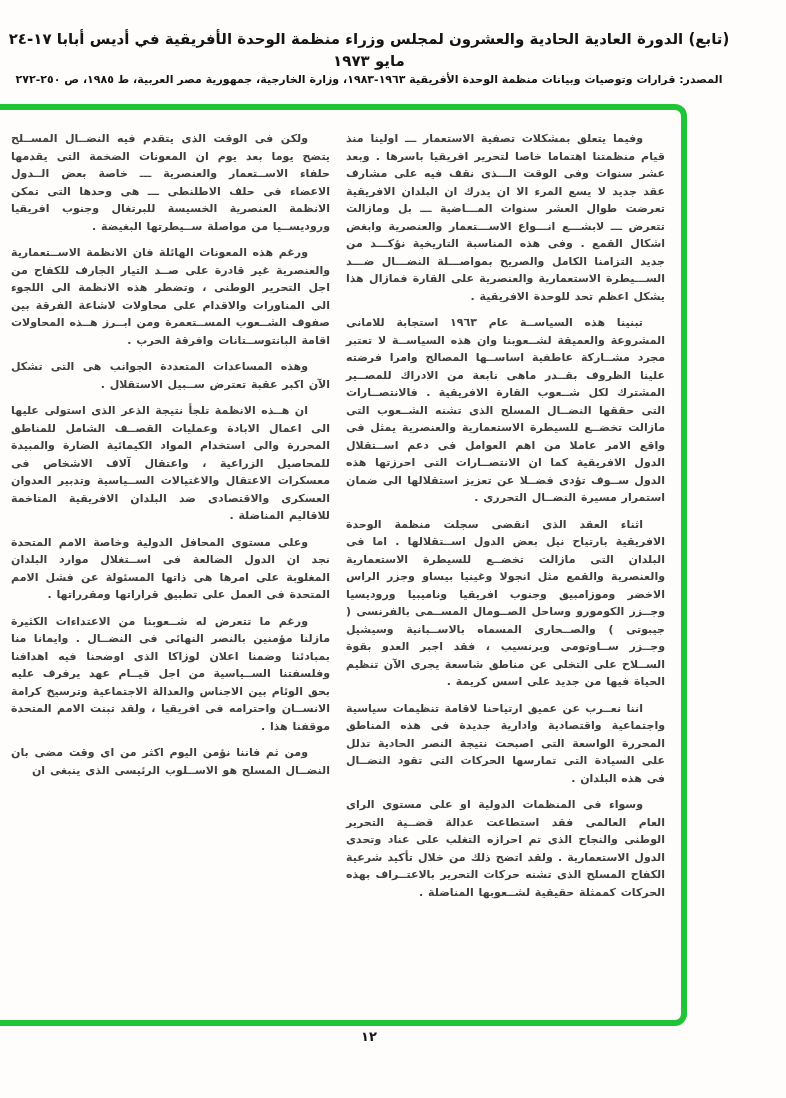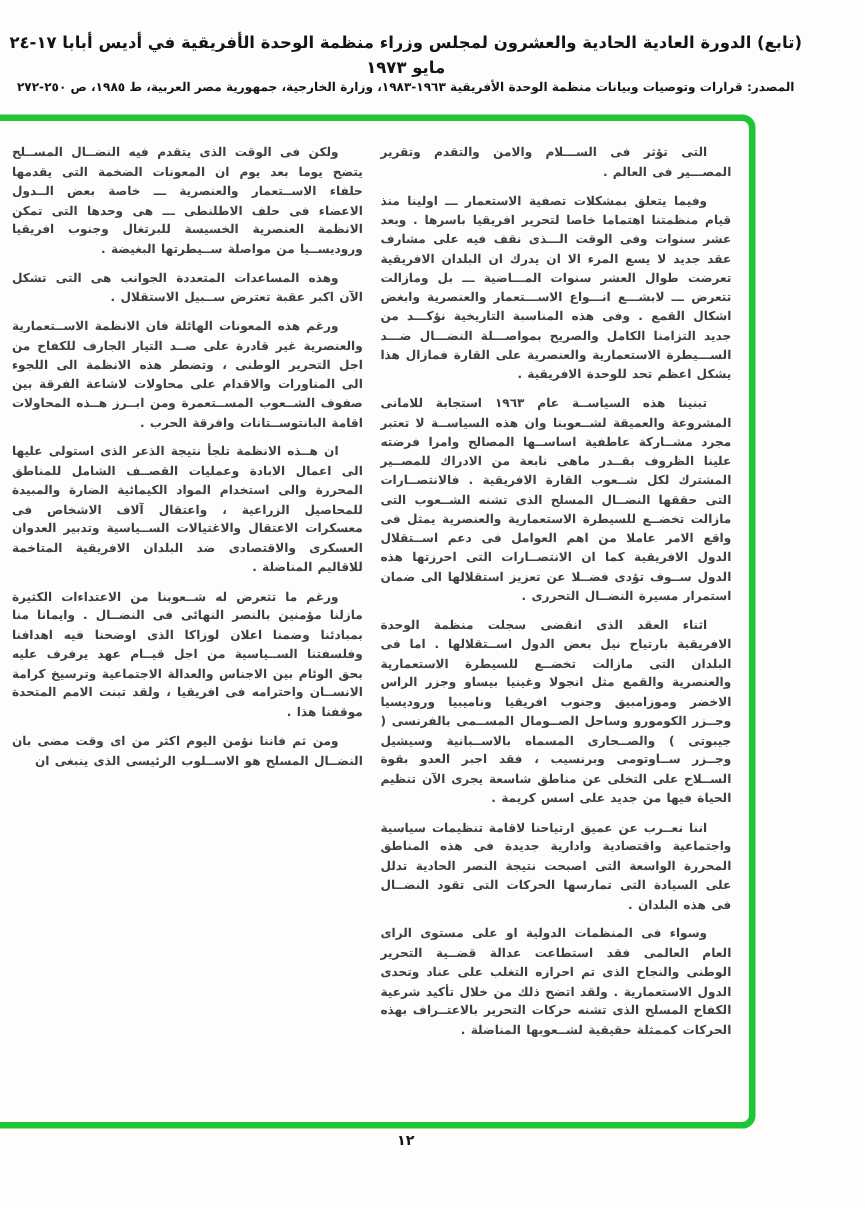--- a/index.html
+++ b/index.html
@@ -90,33 +90,33 @@
 
   <div class="header">
     <div class="header-title">(تابع) الدورة العادية الحادية والعشرون لمجلس وزراء منظمة الوحدة الأفريقية في أديس أبابا ١٧-٢٤ مايو ١٩٧٣</div>
     <div class="header-source">المصدر: قرارات وتوصيات وبيانات منظمة الوحدة الأفريقية ١٩٦٣-١٩٨٣، وزارة الخارجية، جمهورية مصر العربية، ط ١٩٨٥، ص ٢٥٠-٢٧٢</div>
   </div>
 
   <div class="green-box">
     <div class="columns">
 
       <section class="column">
-        <p>التى تؤثر فى الســـلام والامن والتقدم وتقرير المصـــير فى العالم .</p>
         <p>وفيما يتعلق بمشكلات تصفية الاستعمار ـــ اولينا منذ قيام منظمتنا اهتماما خاصا لتحرير افريقيا باسرها . وبعد عشر سنوات وفى الوقت الـــذى نقف فيه على مشارف عقد جديد لا يسع المرء الا ان يدرك ان البلدان الافريقية تعرضت طوال العشر سنوات المـــاضية ـــ بل ومازالت تتعرض ـــ لابشـــع انـــواع الاســـتعمار والعنصرية وابغض اشكال القمع . وفى هذه المناسبة التاريخية نؤكـــد من جديد التزامنا الكامل والصريح بمواصـــلة النضـــال ضـــد الســـيطرة الاستعمارية والعنصرية على القارة فمازال هذا يشكل اعظم تحد للوحدة الافريقية .</p>
         <p>تبنينا هذه السياســة عام ١٩٦٣ استجابة للامانى المشروعة والعميقة لشــعوبنا وان هذه السياســة لا تعتبر مجرد مشــاركة عاطفية اساســها المصالح وامرا فرضته علينا الظروف بقــدر ماهى نابعة من الادراك للمصــير المشترك لكل شــعوب القارة الافريقية . فالانتصــارات التى حققها النضــال المسلح الذى تشنه الشــعوب التى مازالت تخضــع للسيطرة الاستعمارية والعنصرية يمثل فى واقع الامر عاملا من اهم العوامل فى دعم اســتقلال الدول الافريقية كما ان الانتصــارات التى احرزتها هذه الدول ســوف تؤدى فضــلا عن تعزيز استقلالها الى ضمان استمرار مسيرة النضــال التحررى .</p>
         <p>اثناء العقد الذى انقضى سجلت منظمة الوحدة الافريقية بارتياح نيل بعض الدول اســتقلالها . اما فى البلدان التى مازالت تخضــع للسيطرة الاستعمارية والعنصرية والقمع مثل انجولا وغينيا بيساو وجزر الراس الاخضر وموزامبيق وجنوب افريقيا وناميبيا وروديسيا وجــزر الكومورو وساحل الصــومال المســمى بالفرنسى ( جيبوتى ) والصــحارى المسماه بالاســبانية وسيشيل وجــزر ســاوتومى وبرنسيب ، فقد اجبر العدو بقوة الســلاح على التخلى عن مناطق شاسعة يجرى الآن تنظيم الحياة فيها من جديد على اسس كريمة .</p>
         <p>اننا نعــرب عن عميق ارتياحنا لاقامة تنظيمات سياسية واجتماعية واقتصادية وادارية جديدة فى هذه المناطق المحررة الواسعة التى اصبحت نتيجة النصر الحادية تدلل على السيادة التى تمارسها الحركات التى تقود النضــال فى هذه البلدان .</p>
         <p>وسواء فى المنظمات الدولية او على مستوى الراى العام العالمى فقد استطاعت عدالة قضــية التحرير الوطنى والنجاح الذى تم احرازه التغلب على عناد وتحدى الدول الاستعمارية . ولقد اتضح ذلك من خلال تأكيد شرعية الكفاح المسلح الذى تشنه حركات التحرير بالاعتــراف بهذه الحركات كممثلة حقيقية لشــعوبها المناضلة .</p>
       </section>
 
       <section class="column">
         <p>ولكن فى الوقت الذى يتقدم فيه النضــال المســلح يتضح يوما بعد يوم ان المعونات الضخمة التى يقدمها حلفاء الاســتعمار والعنصرية ـــ خاصة بعض الــدول الاعضاء فى حلف الاطلنطى ـــ هى وحدها التى تمكن الانظمة العنصرية الخسيسة للبرتغال وجنوب افريقيا وروديســيا من مواصلة ســيطرتها البغيضة .</p>
+        <p>ورغم هذه المعونات الهائلة فان الانظمة الاســتعمارية والعنصرية غير قادرة على صــد التيار الجارف للكفاح من اجل التحرير الوطنى ، وتضطر هذه الانظمة الى اللجوء الى المناورات والاقدام على محاولات لاشاعة الفرقة بين صفوف الشــعوب المســتعمرة ومن ابــرز هــذه المحاولات اقامة البانتوســتانات وافرقة الحرب .</p>
         <p>وهذه المساعدات المتعددة الجوانب هى التى تشكل الآن اكبر عقبة تعترض ســبيل الاستقلال .</p>
-        <p>ورغم هذه المعونات الهائلة فان الانظمة الاســتعمارية والعنصرية غير قادرة على صــد التيار الجارف للكفاح من اجل التحرير الوطنى ، وتضطر هذه الانظمة الى اللجوء الى المناورات والاقدام على محاولات لاشاعة الفرقة بين صفوف الشــعوب المســتعمرة ومن ابــرز هــذه المحاولات اقامة البانتوســتانات وافرقة الحرب .</p>
         <p>ان هــذه الانظمة تلجأ نتيجة الذعر الذى استولى عليها الى اعمال الابادة وعمليات القصــف الشامل للمناطق المحررة والى استخدام المواد الكيمائية الضارة والمبيدة للمحاصيل الزراعية ، واعتقال آلاف الاشخاص فى معسكرات الاعتقال والاغتيالات الســياسية وتدبير العدوان العسكرى والاقتصادى ضد البلدان الافريقية المتاخمة للاقاليم المناضلة .</p>
+        <p>وعلى مستوى المحافل الدولية وخاصة الامم المتحدة نجد ان الدول الضالعة فى اســتغلال موارد البلدان المغلوبة على امرها هى ذاتها المسئولة عن فشل الامم المتحدة فى العمل على تطبيق قراراتها ومقرراتها .</p>
         <p>ورغم ما تتعرض له شــعوبنا من الاعتداءات الكثيرة مازلنا مؤمنين بالنصر النهائى فى النضــال . وايمانا منا بمبادئنا وضمنا اعلان لوزاكا الذى اوضحنا فيه اهدافنا وفلسفتنا الســياسية من اجل قيــام عهد يرفرف عليه بحق الوئام بين الاجناس والعدالة الاجتماعية وترسيخ كرامة الانســان واحترامه فى افريقيا ، ولقد تبنت الامم المتحدة موقفنا هذا .</p>
         <p>ومن ثم فاننا نؤمن اليوم اكثر من اى وقت مضى بان النضــال المسلح هو الاســلوب الرئيسى الذى ينبغى ان</p>
       </section>
 
     </div>
   </div>
 
   <div class="page-footer">
     <span class="page-number">١٢</span>
   </div>

